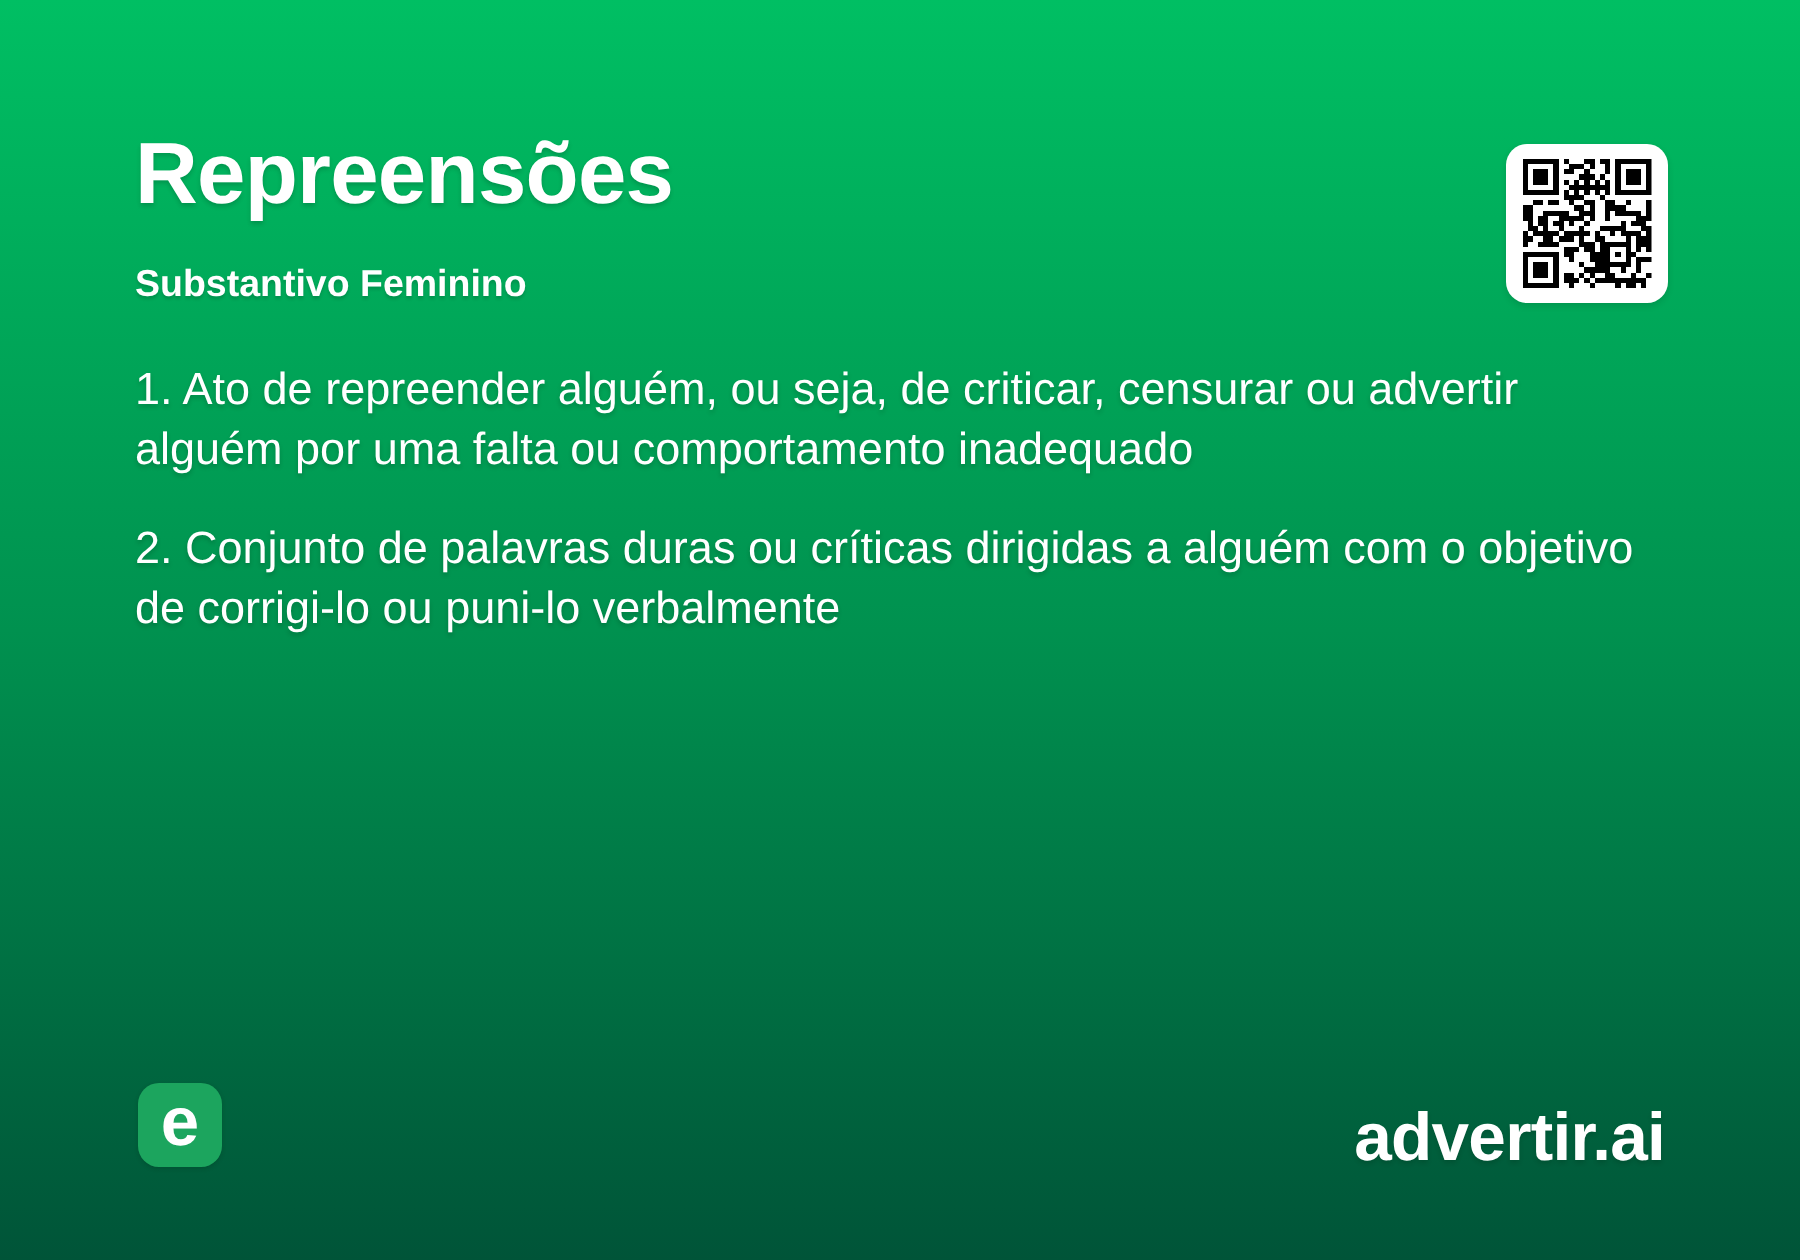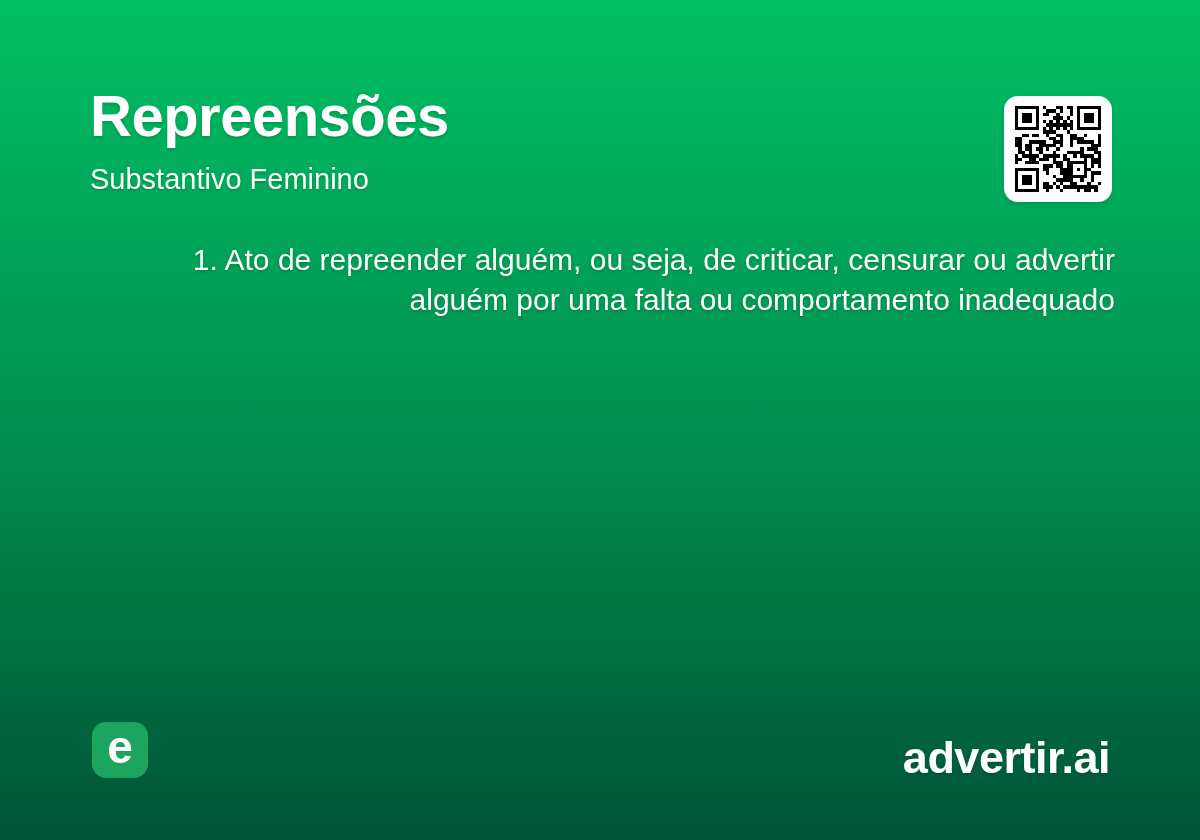--- a/index.html
+++ b/index.html
@@ -25,23 +25,23 @@
     top: 86px;
   }
   .word-title {
     font-size: 58px;
     font-weight: 800;
     line-height: 1.05;
     letter-spacing: -0.5px;
     text-shadow: 0 2px 3px rgba(0, 40, 20, 0.20);
   }
   .word-class {
-    margin-top: 16px;
-    font-size: 29px;
-    font-weight: 400;
+    margin-top: 28px;
+    font-size: 25px;
+    font-weight: 700;
     text-shadow: 0 2px 2px rgba(0, 40, 20, 0.18);
   }
   .qr-box {
     position: absolute;
     right: 88px;
     top: 96px;
     width: 108px;
     height: 106px;
     background: #ffffff;
     border-radius: 14px;
@@ -53,21 +53,20 @@
   .qr-box svg {
     width: 86px;
     height: 86px;
     shape-rendering: crispEdges;
   }
   .definitions {
     position: absolute;
     left: 90px;
     top: 240px;
     width: 1025px;
-    text-align: right;
   }
   .definition {
     margin: 0 0 26px 0;
     font-size: 30px;
     font-weight: 500;
     line-height: 40px;
     text-shadow: 0 2px 3px rgba(0, 40, 20, 0.22);
   }
   .footer-logo {
     position: absolute;
@@ -445,20 +444,21 @@
         <rect x="13" y="24" width="1" height="1" fill="#000000"></rect>
         <rect x="18" y="24" width="1" height="1" fill="#000000"></rect>
         <rect x="20" y="24" width="1" height="1" fill="#000000"></rect>
         <rect x="21" y="24" width="1" height="1" fill="#000000"></rect>
         <rect x="23" y="24" width="1" height="1" fill="#000000"></rect>
       </svg>
   </div>
 
   <div class="definitions">
       <p class="definition">1. Ato de repreender alguém, ou seja, de criticar, censurar ou advertir alguém por uma falta ou comportamento inadequado</p>
+      <p class="definition">2. Conjunto de palavras duras ou críticas dirigidas a alguém com o objetivo de corrigi-lo ou puni-lo verbalmente</p>
     </div>
 
   <div class="footer-logo">
     <span class="logo-letter">e</span>
   </div>
 
   <div class="brand-text">advertir.ai</div>
 
 </div>
 

